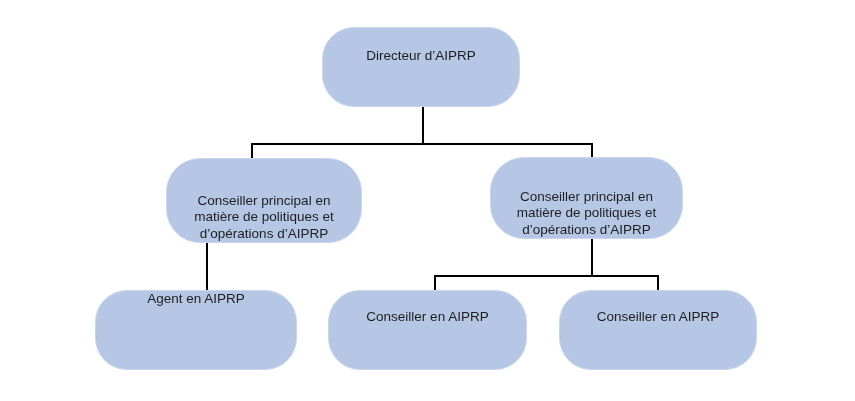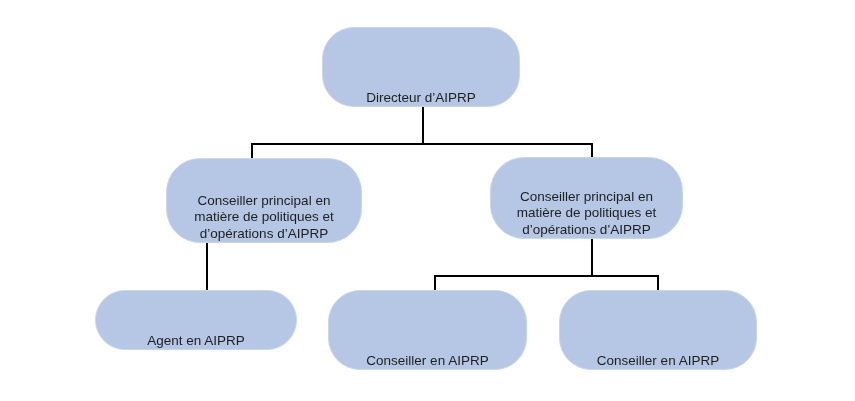--- a/index.html
+++ b/index.html
@@ -33,30 +33,30 @@
     text-align: center;
     display: flex;
     flex-direction: column;
     align-items: center;
   }
   .node .label {
     white-space: pre-line;
   }
   
   .node.single {
-    justify-content: flex-end;
+    justify-content: flex-start;
   }
   
   .node.multi {
     justify-content: flex-end;
   }
   .node-director   { left: 322px; top: 27px;  width: 198px; height: 80px; border-radius: 32px; padding-top: 20px; }
   .node-mid-left   { left: 166px; top: 158px; width: 196px; height: 85px; border-radius: 34px; }
   .node-mid-right  { left: 490px; top: 157px; width: 193px; height: 82px; border-radius: 34px; }
-  .node-agent      { left: 95px;  top: 290px; width: 202px; height: 60px; border-radius: 32px; padding-top: 18px; }
+  .node-agent      { left: 95px;  top: 290px; width: 202px; height: 80px; border-radius: 32px; }
   .node-cons-1     { left: 328px; top: 290px; width: 199px; height: 80px; border-radius: 32px; padding-top: 18px; }
   .node-cons-2     { left: 559px; top: 290px; width: 198px; height: 80px; border-radius: 32px; padding-top: 18px; }
 </style>
 </head>
 <body>
 
 <div class="canvas">
 
   <svg class="connectors" width="855" height="401" viewBox="0 0 855 401" aria-hidden="true">
 

